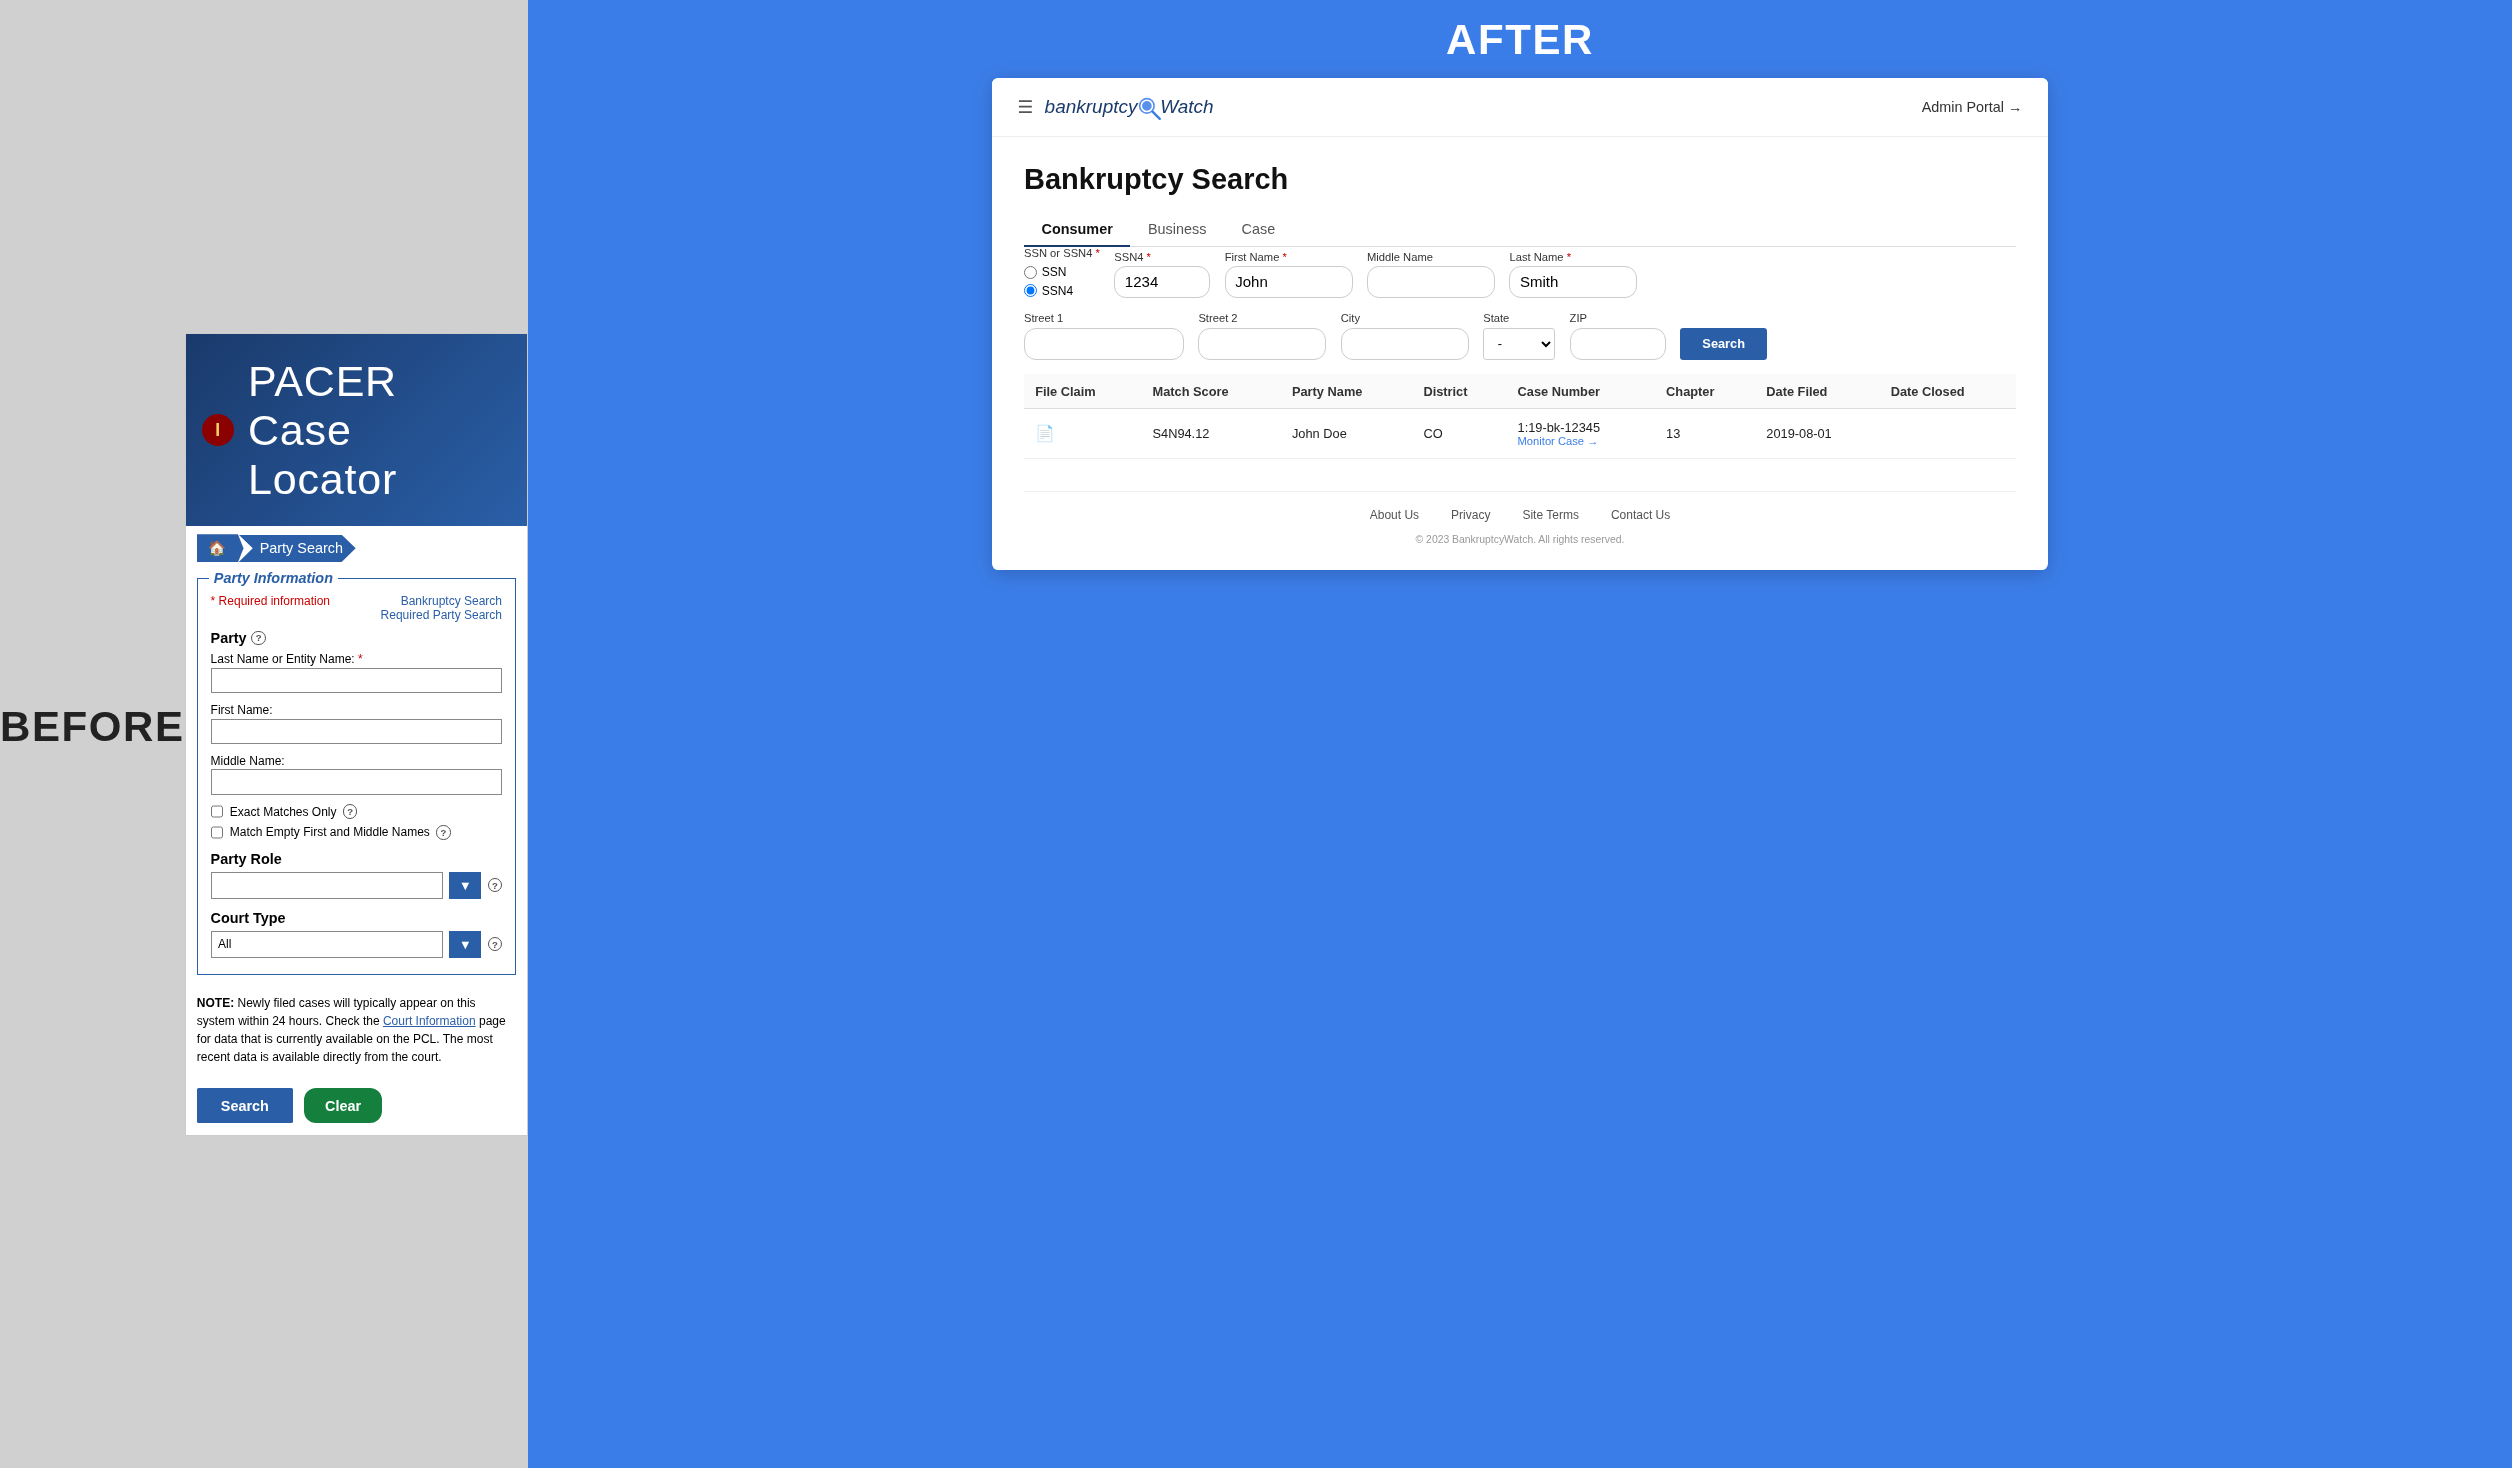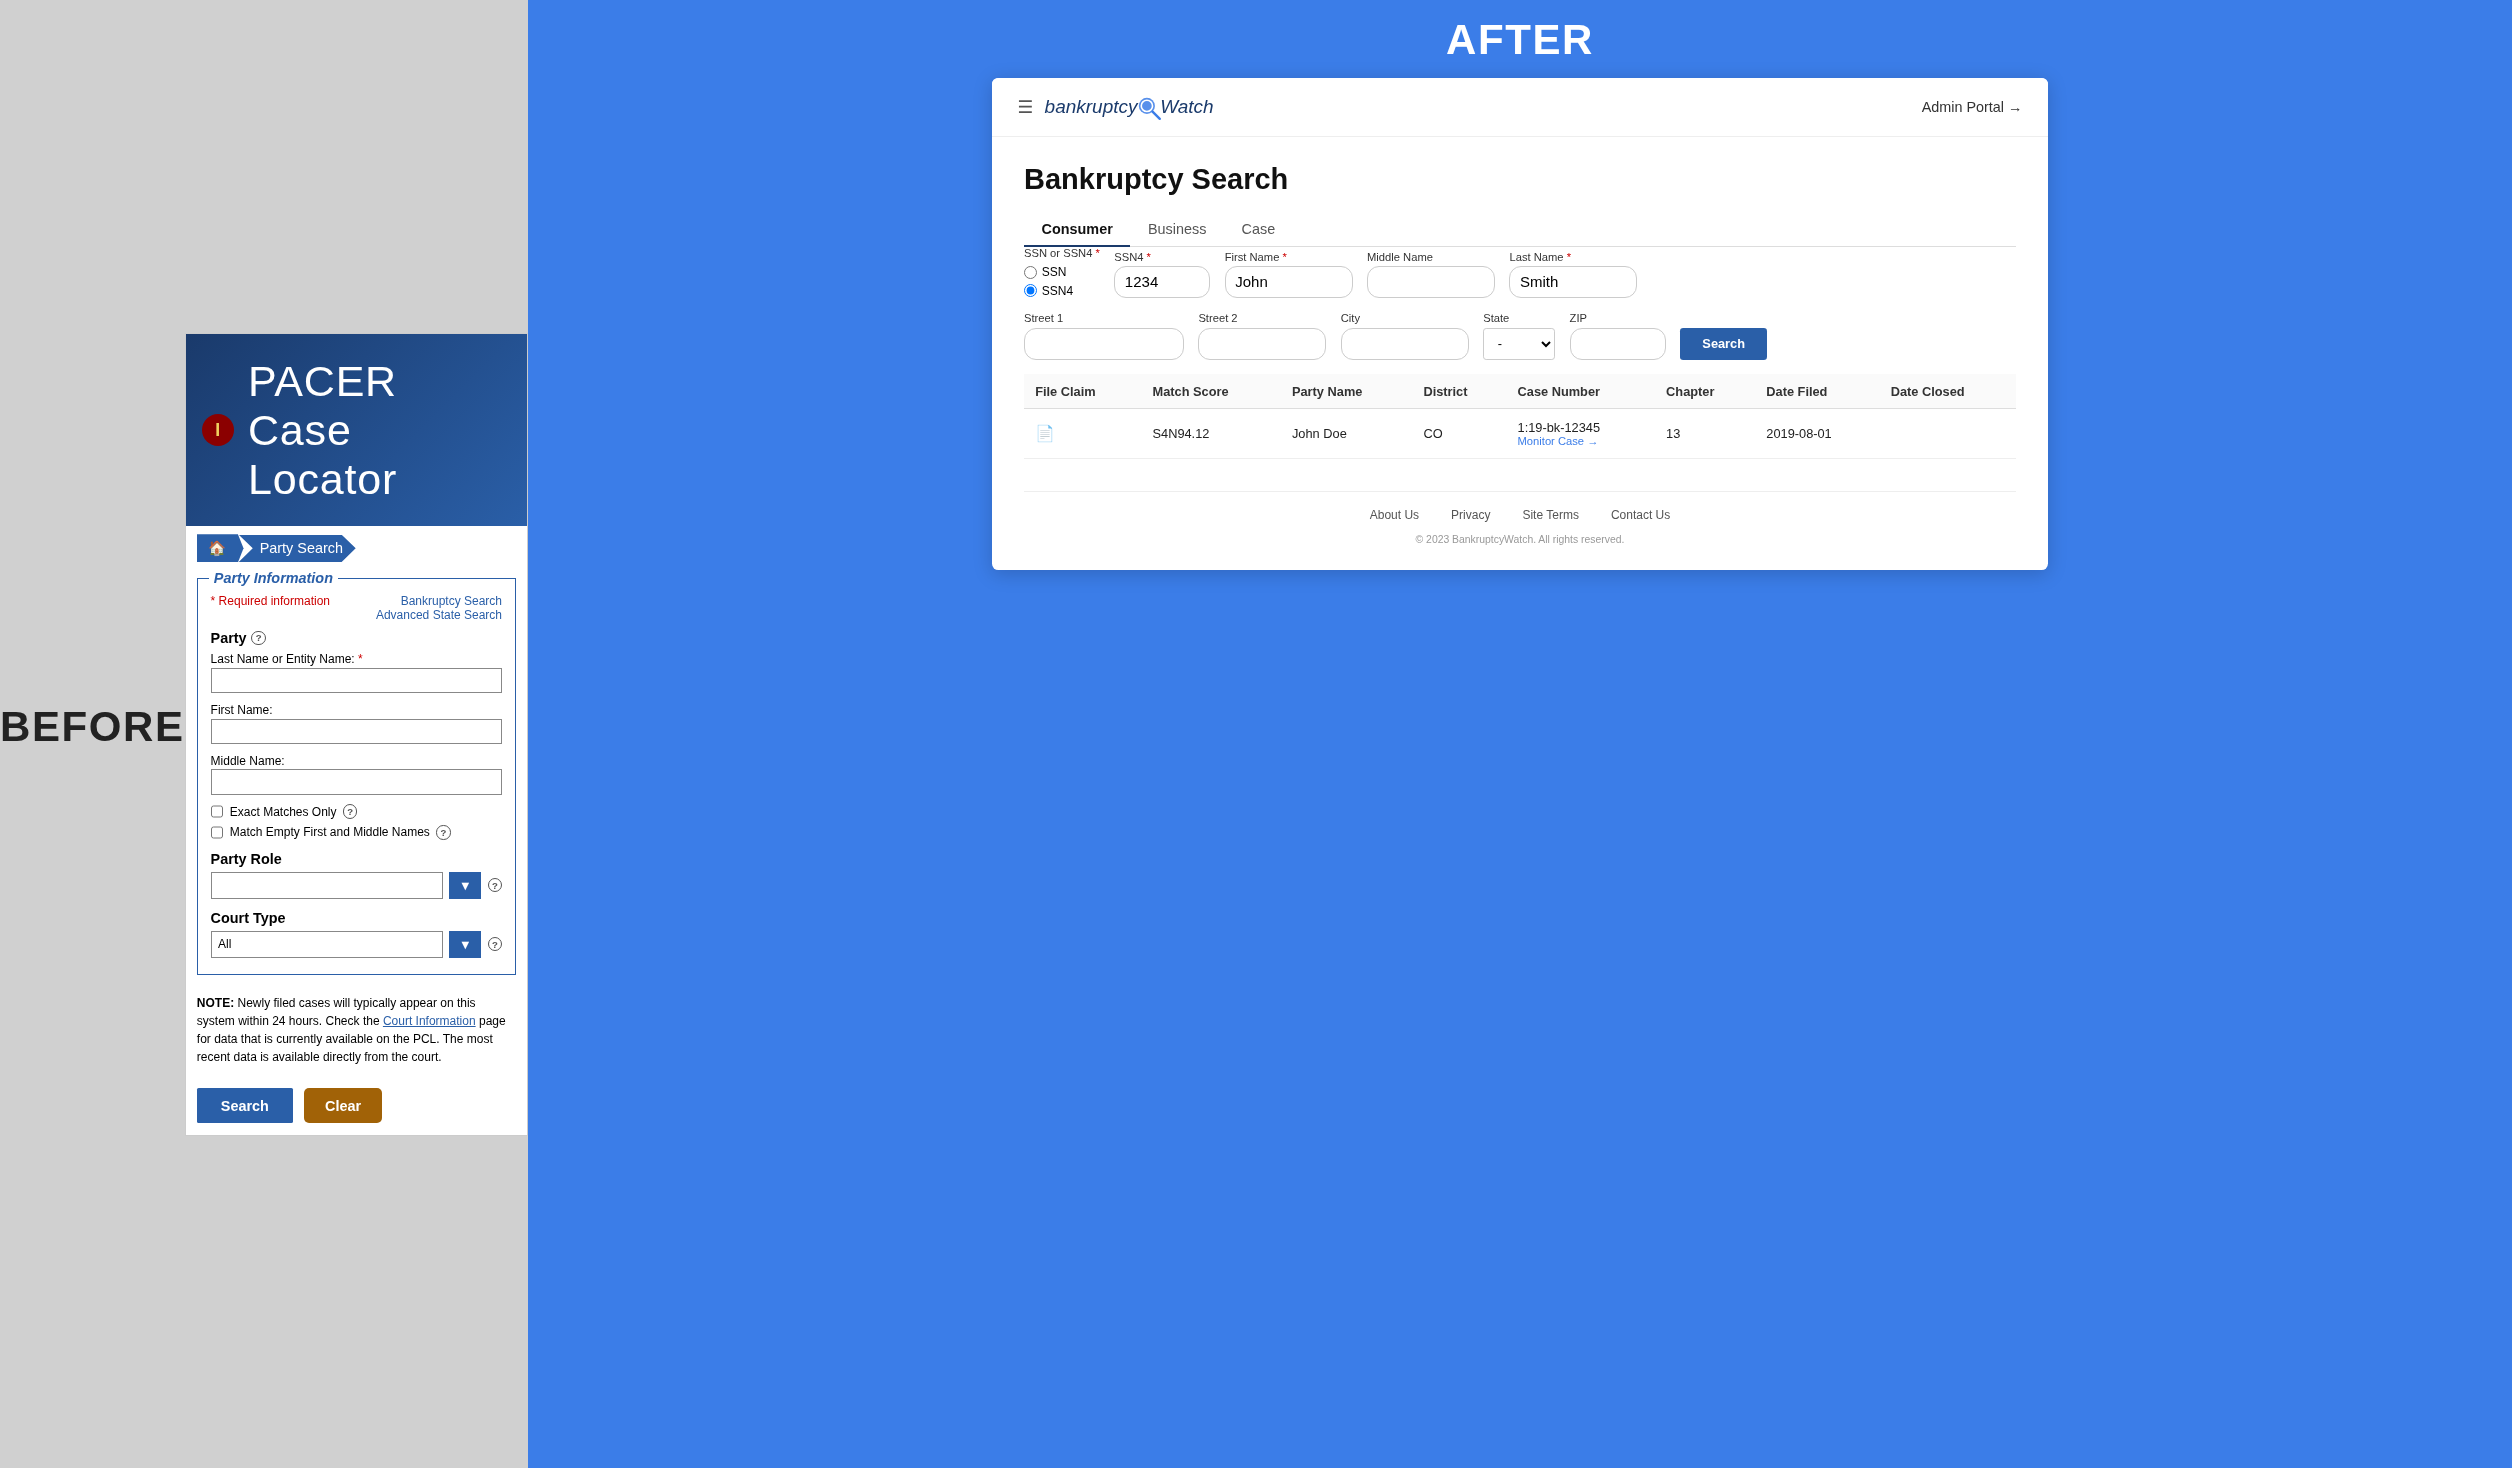--- a/index.html
+++ b/index.html
@@ -258,28 +258,28 @@
       background: #2a5fa8;
       color: #fff;
       border: none;
       padding: 9.6px 24px;
       font-size: 14.4px;
       font-weight: bold;
       cursor: pointer;
       border-radius: 1.6px;
     }
     .btn-clear-pacer {
-      background: #a16207;
+      background: #15803d;
       color: #fff;
       border: none;
       padding: 9.6px 21px;
       font-size: 14.4px;
       font-weight: bold;
       cursor: pointer;
-      border-radius: 5px;
+      border-radius: 12px;
     }
 
     
     .right-panel {
       flex: 1;
       background: #3b7de8;
       display: flex;
       flex-direction: column;
       align-items: center;
       padding: 16px 0;
@@ -481,21 +481,21 @@
       <div class="breadcrumb-home">🏠</div>
       <div class="breadcrumb-party">Party Search</div>
     </div>
 
     <div class="party-info-box">
       <div class="party-info-legend">Party Information</div>
 
       <div class="clearfix">
         <div class="right-links">
           <a href="#">Bankruptcy Search</a>
-          <a href="#">Advanced State Search</a>
+          <a href="#">Required Party Search</a>
         </div>
         <div class="required-info">* Required information</div>
       </div>
 
       
       <div class="party-section-label">
         <span>Party</span>
         <span class="help-icon">?</span>
       </div>
 

